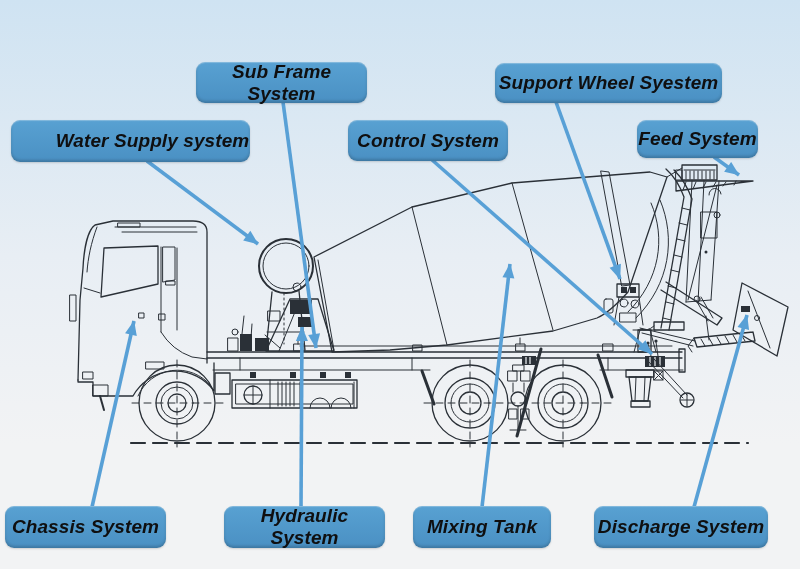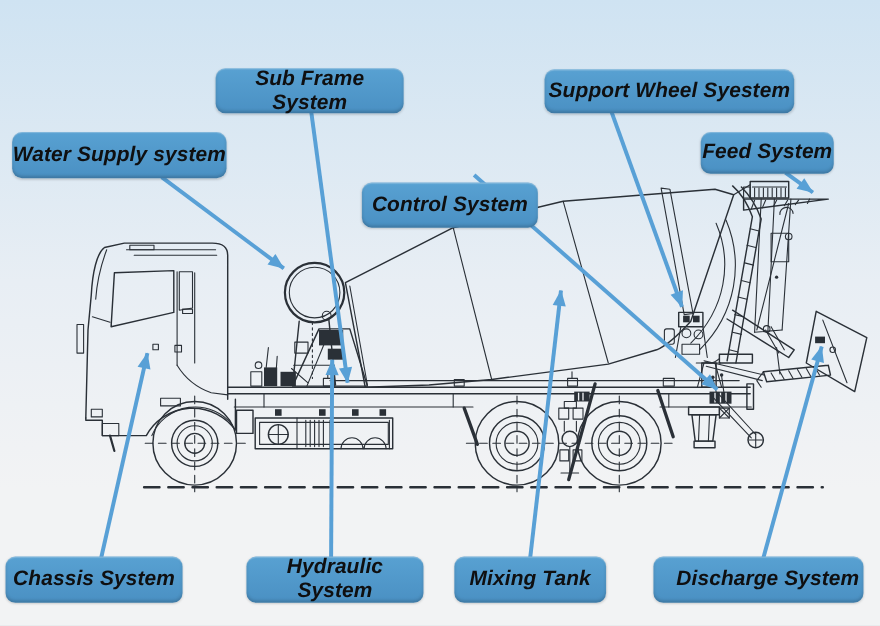--- a/index.html
+++ b/index.html
@@ -21,29 +21,29 @@
   .arrow{stroke:var(--arrow,#58a0d6);stroke-width:3.6;fill:none;stroke-linecap:butt;}
   #ah path{fill:var(--arrow,#58a0d6);stroke:none;}
   .label{
     position:absolute;display:flex;align-items:center;justify-content:center;
     background:linear-gradient(180deg,var(--label-fill-top,#58a1d2),var(--label-fill-bottom,#4a90c3));
     color:var(--label-text,#0f0f10);
     font-weight:700;font-style:italic;font-size:19px;letter-spacing:.1px;
     border-radius:9px;text-align:center;
     box-shadow:inset 0 1px 1px rgba(255,255,255,.28), inset 0 -2px 3px rgba(0,0,0,.18), 0 1px 2px rgba(0,0,0,.15);
   }
-  .lbl-water{left:11px;top:120px;width:195px;height:42px;}
+  .lbl-water{left:11px;top:120px;width:195px;height:42px;padding-left:44px;}
   .lbl-subframe{left:196px;top:62px;width:171px;height:41px;}
   .lbl-supportwheel{left:495px;top:63px;width:227px;height:40px;}
-  .lbl-control{left:329px;top:120px;width:160px;height:41px;margin-top:46px;}
+  .lbl-control{left:348px;top:120px;width:160px;height:41px;}
   .lbl-feed{left:637px;top:120px;width:121px;height:38px;}
   .lbl-chassis{left:5px;top:506px;width:161px;height:42px;font-style:italic;}
   .lbl-hydraulic{left:224px;top:506px;width:161px;height:42px;}
   .lbl-mixing{left:413px;top:506px;width:138px;height:42px;}
-  .lbl-discharge{left:594px;top:506px;width:174px;height:42px;padding-left:17px;}
+  .lbl-discharge{left:594px;top:506px;width:174px;height:42px;}
 </style>
 </head>
 <body>
 
 <div class="scene">
 
   <svg width="800" height="569" viewBox="0 0 800 569">
     <defs>
       <marker id="ah" markerUnits="userSpaceOnUse" markerWidth="16" markerHeight="14" refX="14.5" refY="6.5" orient="auto">
         <path d="M0.5,0.5 L15,6.5 L0.5,12.5 Z"></path>

